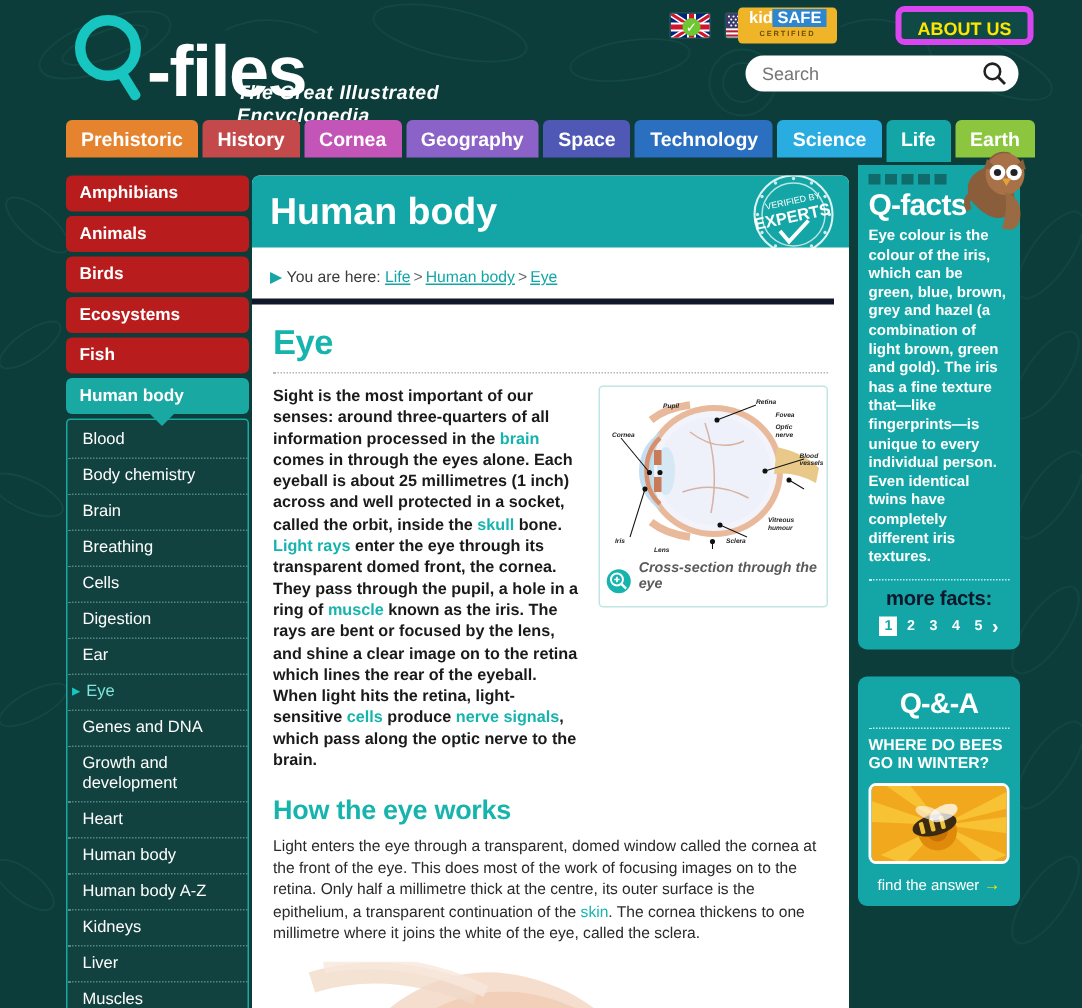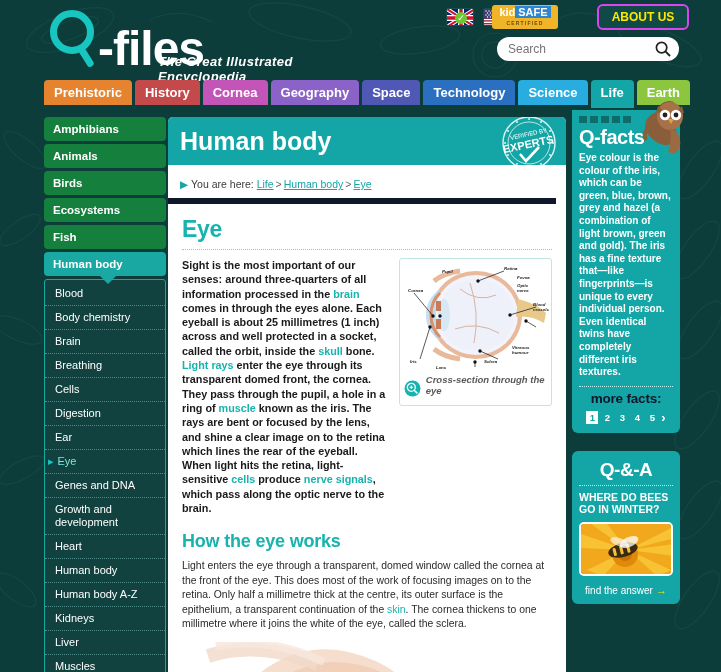--- a/index.html
+++ b/index.html
@@ -72,21 +72,21 @@
   #kidsafe-kid { color: #ffffff; }
   #kidsafe-safe { color: #ffffff; background: #2e86d0; padding: 0 3px; }
   #kidsafe-sub {
     font-size: 5px; color: #6b4c0a; letter-spacing: 1.2px;
     font-weight: bold; line-height: 8px;
   }
 
   #about-us-button {
     position: absolute; left: 597px; top: 4px;
     width: 92px; height: 26px;
-    background: #0f4a46; border: 2px solid #d946ef; border-radius: 6px;
+    background: #0f4a46; border: 4px solid #d946ef; border-radius: 6px;
     color: #ffe600; font-size: 12px; font-weight: bold;
     line-height: 22px; text-align: center; cursor: pointer;
   }
 
   #search-wrap {
     position: absolute; left: 497px; top: 37px;
     width: 182px; height: 24px;
     background: #ffffff; border-radius: 12px;
   }
   #search-input {
@@ -112,21 +112,21 @@
     white-space: nowrap;
   }
 
   
   #sidebar {
     position: absolute; left: 44px; top: 117px;
     width: 122px;
   }
   .side-cat {
     height: 24px; margin-bottom: 3px;
-    background: #15803d; border-radius: 4px;
+    background: #b91c1c; border-radius: 4px;
     color: #ffffff; font-size: 11.5px; font-weight: bold;
     line-height: 24px; padding-left: 9px; cursor: pointer;
   }
   .side-cat.active { background: #19a8a2; position: relative; }
   #sub-arrow {
     position: absolute; left: 56px; top: 24px;
     width: 0; height: 0;
     border-left: 8px solid transparent;
     border-right: 8px solid transparent;
     border-top: 8px solid #19a8a2;
@@ -166,21 +166,21 @@
     font-size: 25px; font-weight: bold; color: #ffffff;
     line-height: 48px; padding-left: 12px;
   }
   #verified-stamp {
     position: absolute; right: 8px; top: -3px;
     width: 58px; height: 58px;
   }
   #breadcrumb {
     font-size: 10.5px; color: #3b3b3b;
     padding: 13px 0 8px 12px;
-    border-bottom: 6px solid #0f172a;
+    border-bottom: 4px solid #0f172a;
     margin: 0 10px 0 0;
   }
   #breadcrumb .bc-arrow { color: #14a6a6; margin-right: 3px; }
   #breadcrumb a {
     color: #14a6a6; text-decoration: underline; cursor: pointer;
   }
   #breadcrumb .sep { color: #666; margin: 0 2px; }
 
   .article-pad { padding: 12px 14px 0 14px; }
   h2.art-h {

